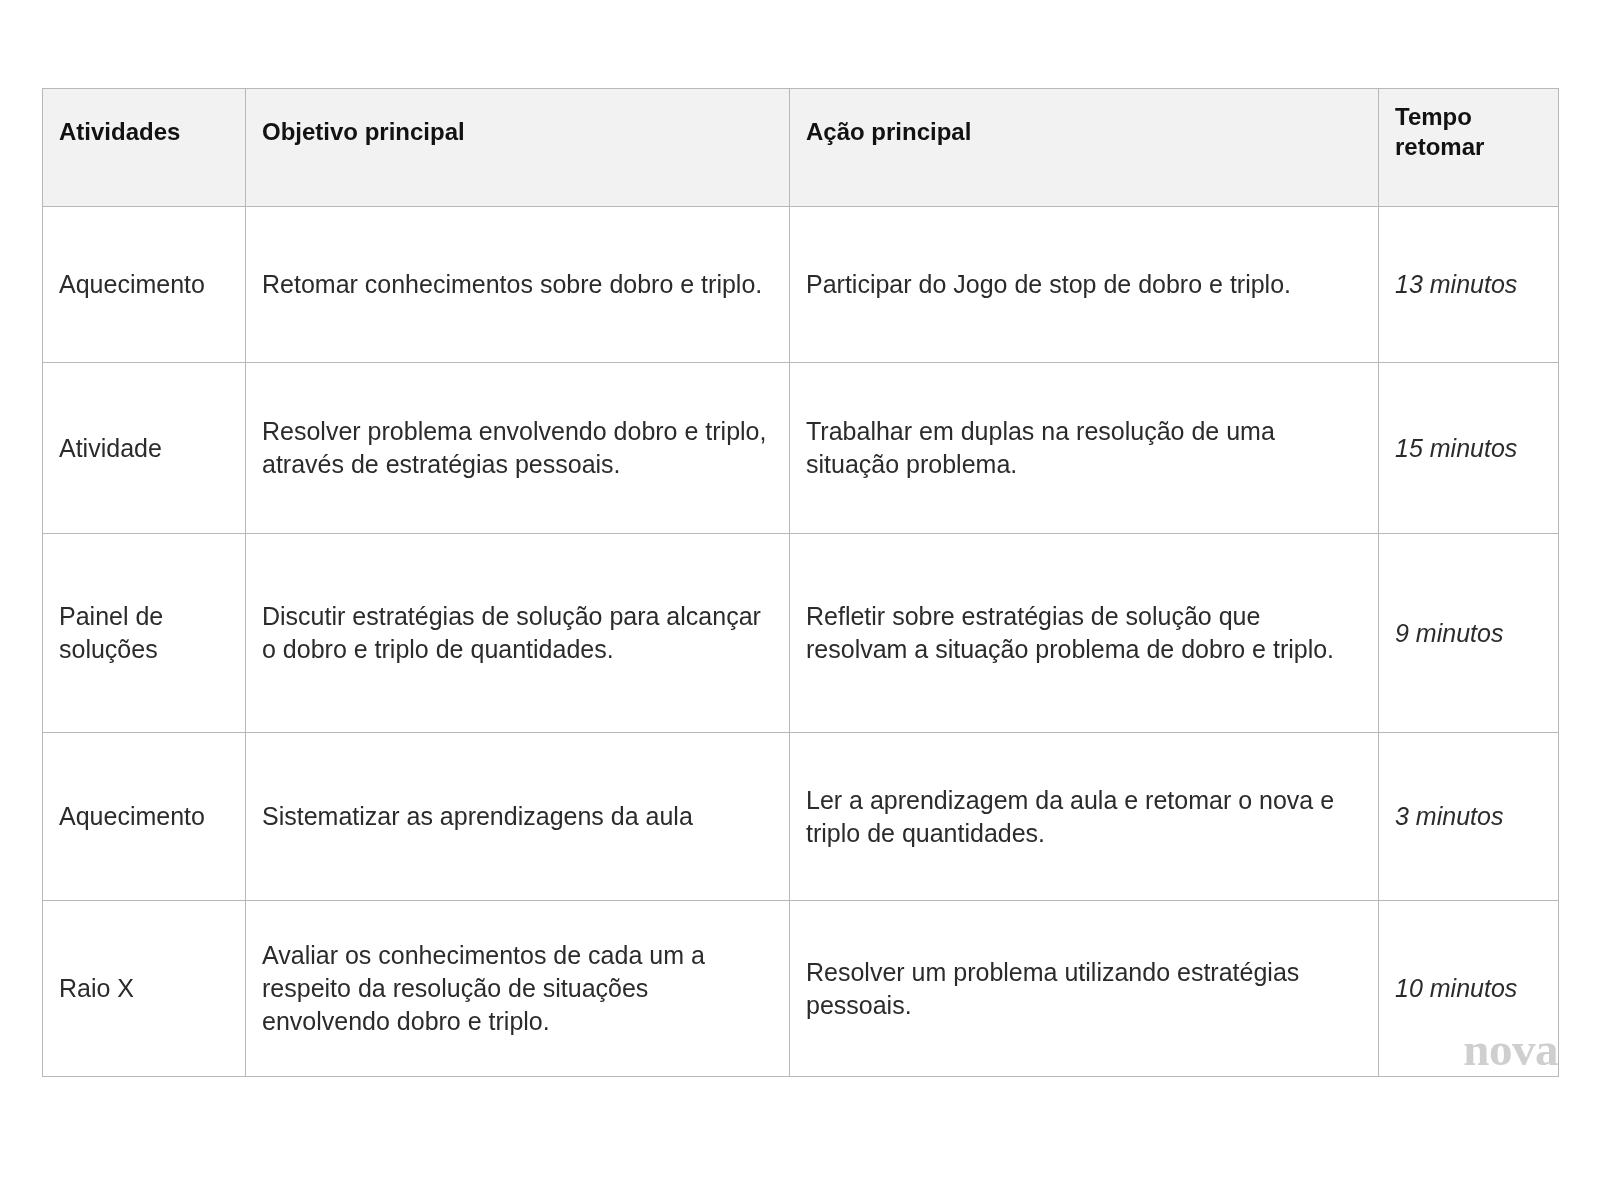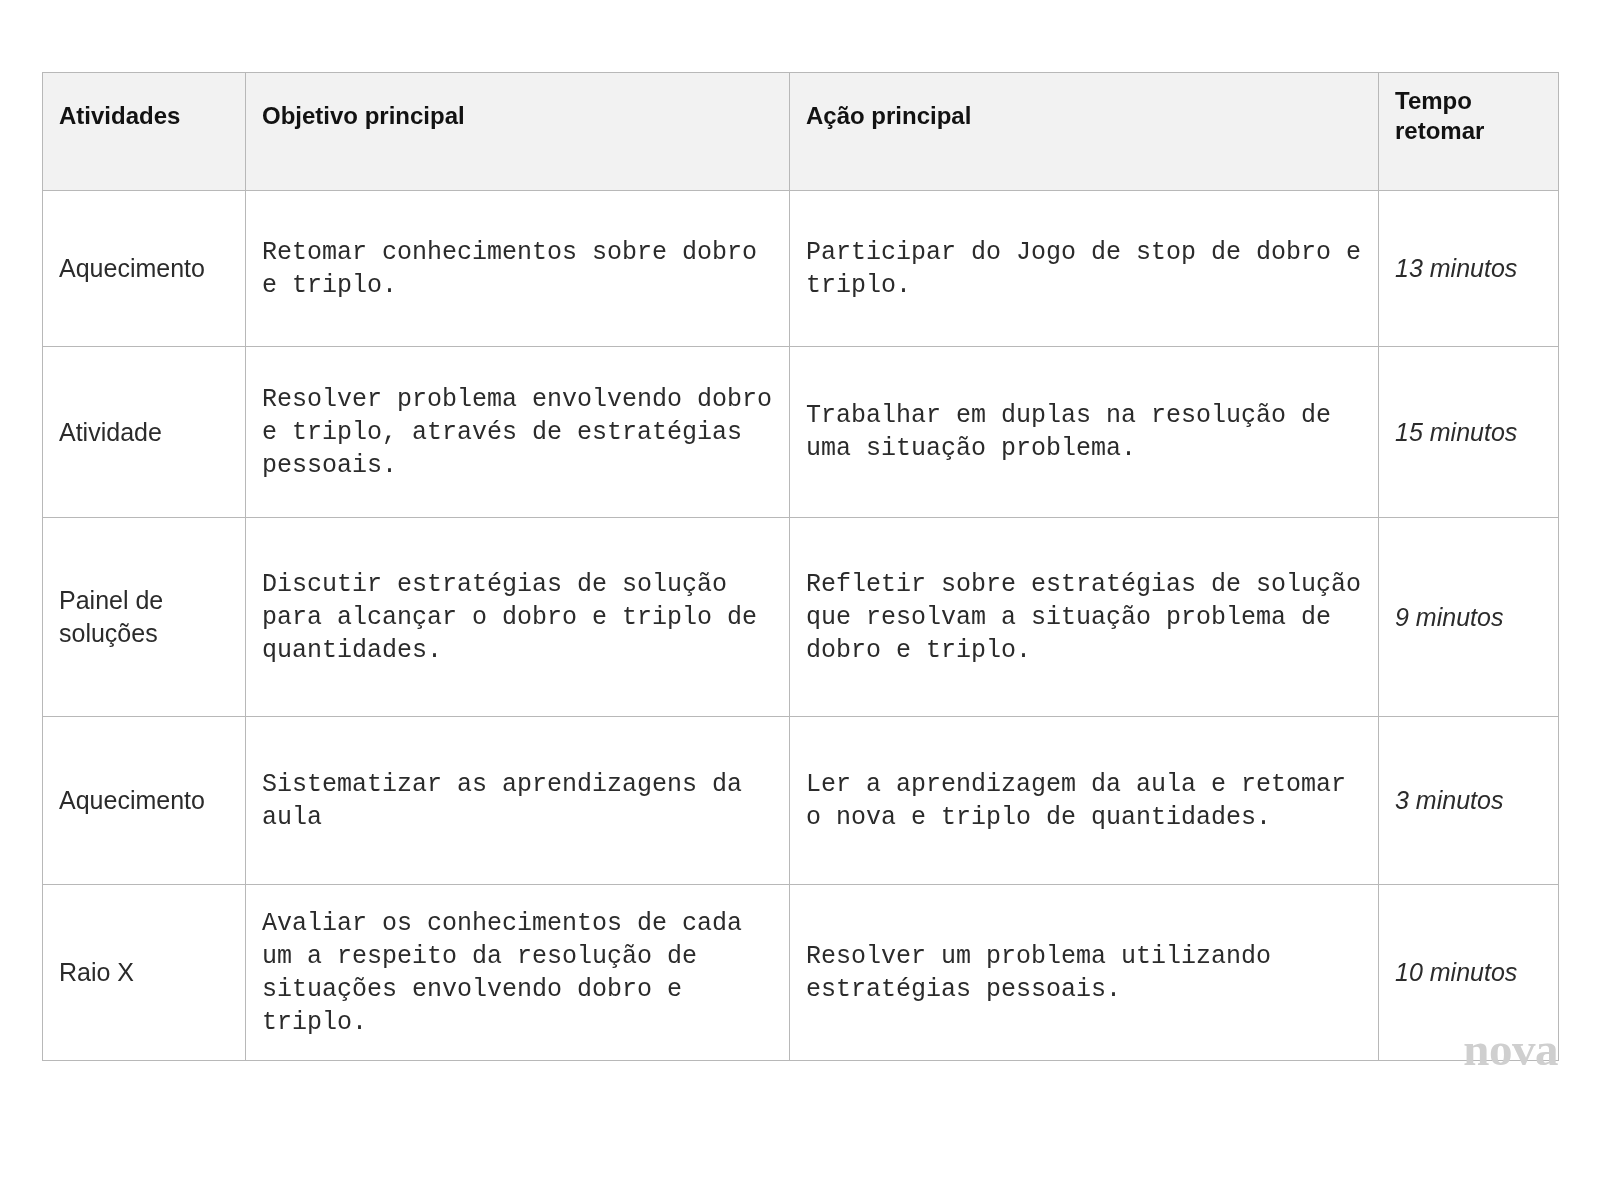--- a/index.html
+++ b/index.html
@@ -20,21 +20,21 @@
     position: relative;
     width: 1600px;
     height: 1200px;
     box-sizing: border-box;
   }
 
   
   .table-wrap {
     position: absolute;
     left: 42px;
-    top: 72px;
+    top: 88px;
     width: 1516px;
   }
 
   table.activities {
     width: 1516px;
     border-collapse: collapse;
     table-layout: fixed;
     background: #ffffff;
   }
 
@@ -78,21 +78,20 @@
     padding-bottom: 10px;
   }
 
   td.col-atividade {
     font-size: 25px;
     color: #1d1d1d;
   }
   td.col-objetivo,
   td.col-acao {
     color: #3a3a3a;
-    font-family: Liberation Mono, monospace;
   }
   td.col-tempo {
     color: #1d1d1d;
     white-space: nowrap;
     font-style: italic;
   }
 
   
   tr.row-0 td { height: 135px; }
   tr.row-1 td { height: 150px; }

